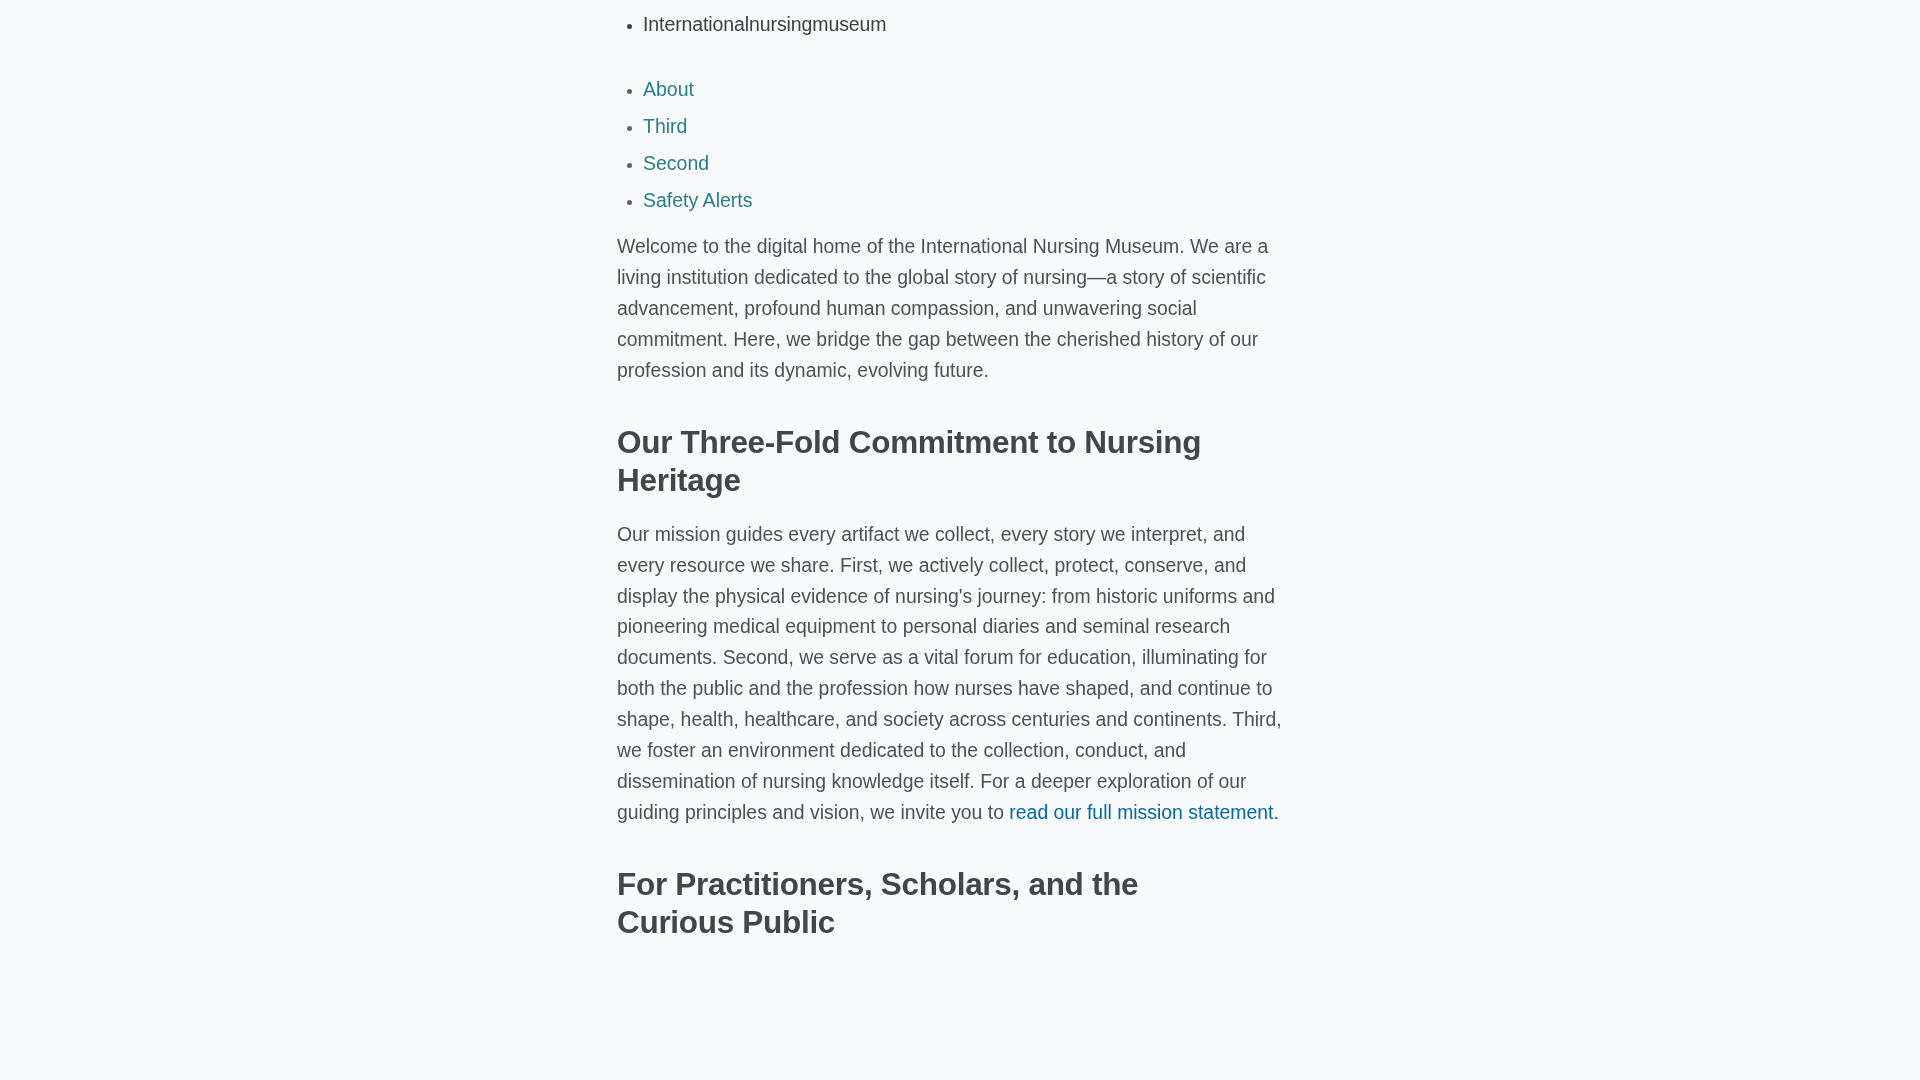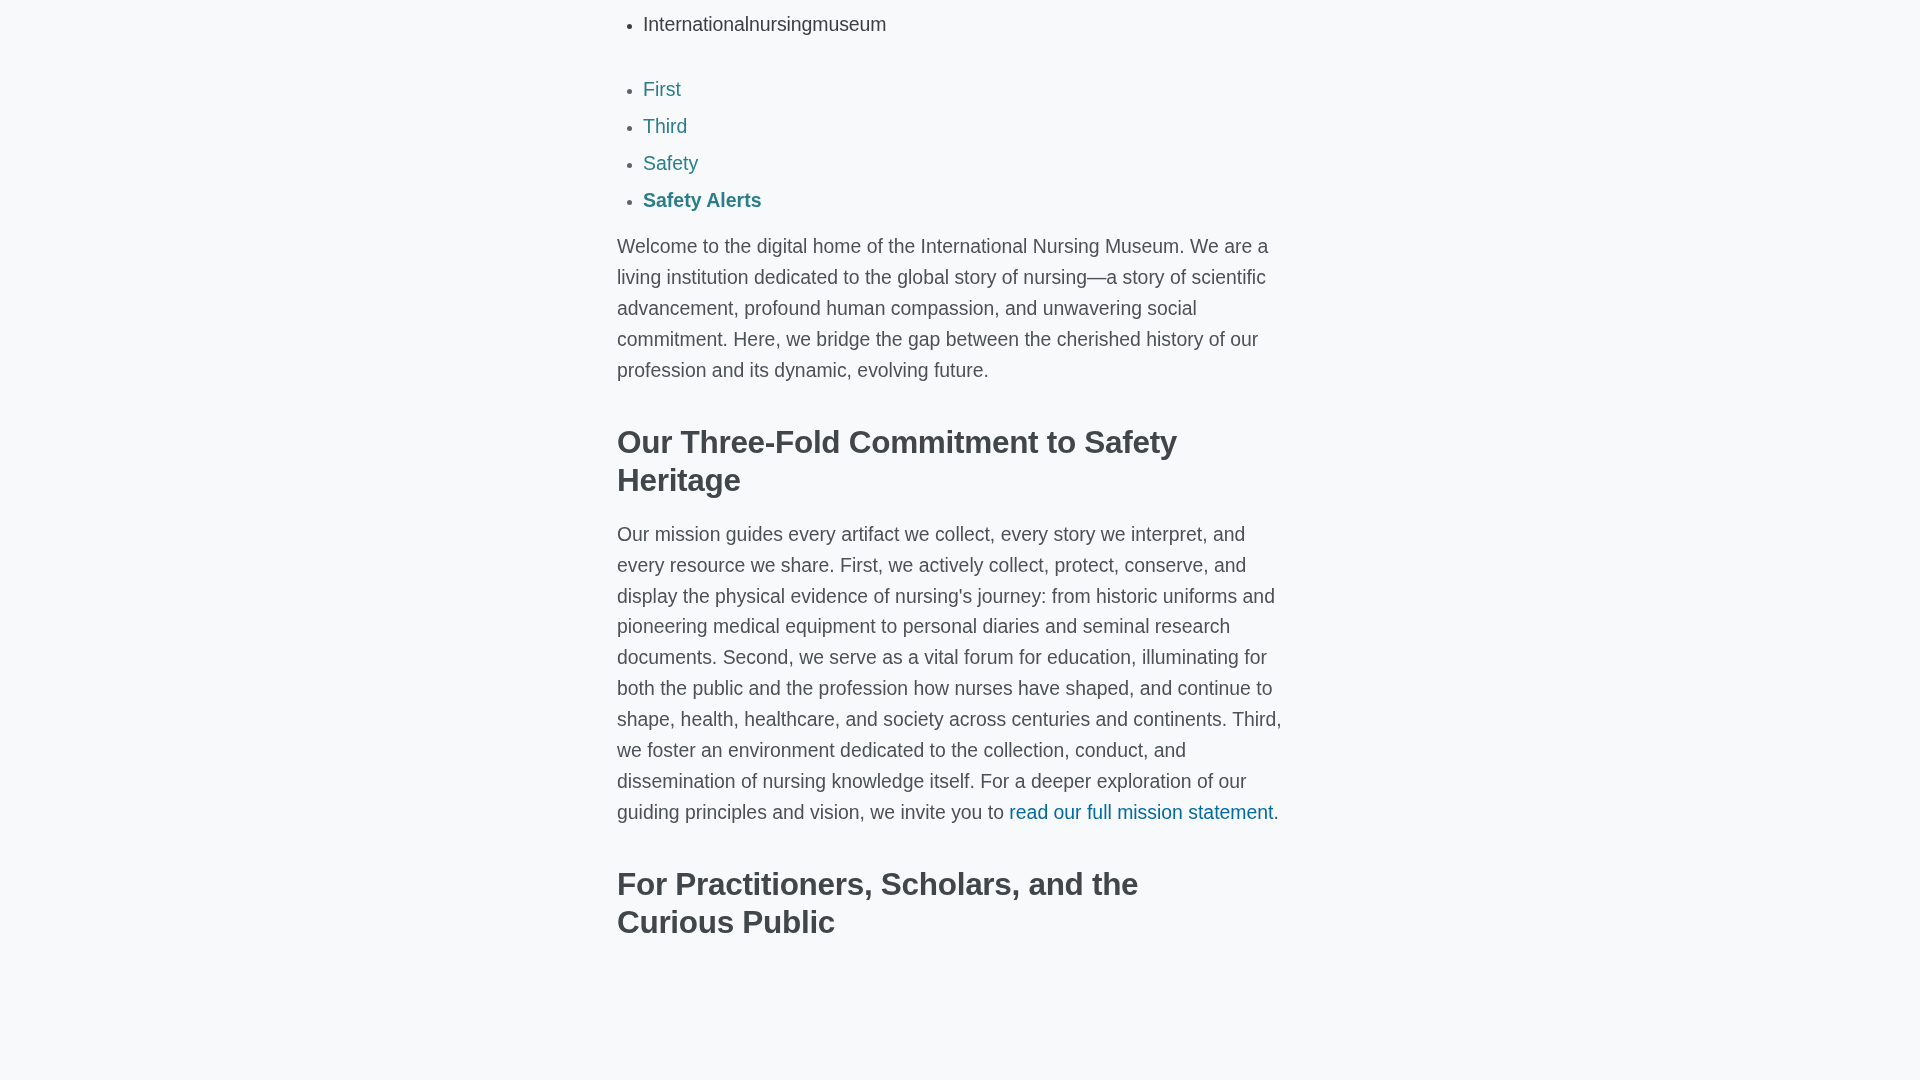--- a/index.html
+++ b/index.html
@@ -61,21 +61,20 @@
     padding: 0;
   }
 
   ul.menu-list li {
     line-height: 1;
     margin-bottom: 12.5px;
   }
 
   ul.menu-list li:last-child {
     margin-bottom: 16px;
-    font-weight: bold;
   }
 
   .brand-name {
     font-size: 19.5px;
     font-weight: 400;
     color: #3c4043;
     letter-spacing: -0.1px;
     line-height: 1.25;
   }
 
@@ -138,36 +137,36 @@
   <div class="content-column">
 
     <ul class="nav-list brand-list">
       <li>
         <span class="brand-name">Internationalnursingmuseum</span>
       </li>
     </ul>
 
     <ul class="nav-list menu-list">
       <li>
-        <a class="nav-link" href="#">First</a>
+        <a class="nav-link" href="#">About</a>
       </li>
       <li>
         <a class="nav-link" href="#">Third</a>
       </li>
       <li>
-        <a class="nav-link" href="#">Safety</a>
+        <a class="nav-link" href="#">Second</a>
       </li>
       <li>
         <a class="nav-link" href="#">Safety Alerts</a>
       </li>
     </ul>
 
 
     <p class="body-text">Welcome to the digital home of the International Nursing Museum. We are a living institution dedicated to the global story of nursing—a story of scientific advancement, profound human compassion, and unwavering social commitment. Here, we bridge the gap between the cherished history of our profession and its dynamic, evolving future.</p>
 
-    <h2 class="section-title">Our Three-Fold Commitment to Safety Heritage</h2>
+    <h2 class="section-title">Our Three-Fold Commitment to Nursing Heritage</h2>
 
     <p class="body-text wide"><span>Our mission guides every artifact we collect, every story we interpret, and every resource we share. First, we actively collect, protect, conserve, and display the physical evidence of nursing's journey: from historic uniforms and pioneering medical equipment to personal diaries and seminal research documents. Second, we serve as a vital forum for education, illuminating for both the public and the profession how nurses have shaped, and continue to shape, health, healthcare, and society across centuries and continents. Third, we foster an environment dedicated to the collection, conduct, and dissemination of nursing knowledge itself. For a deeper exploration of our guiding principles and vision, we invite you to </span><a class="inline-link" href="#">read our full mission statement</a><span>.</span></p>
 
     <h2 class="section-title tight">For Practitioners, Scholars, and the Curious Public</h2>
 
   </div>
 </div>
 
 </body></html>

